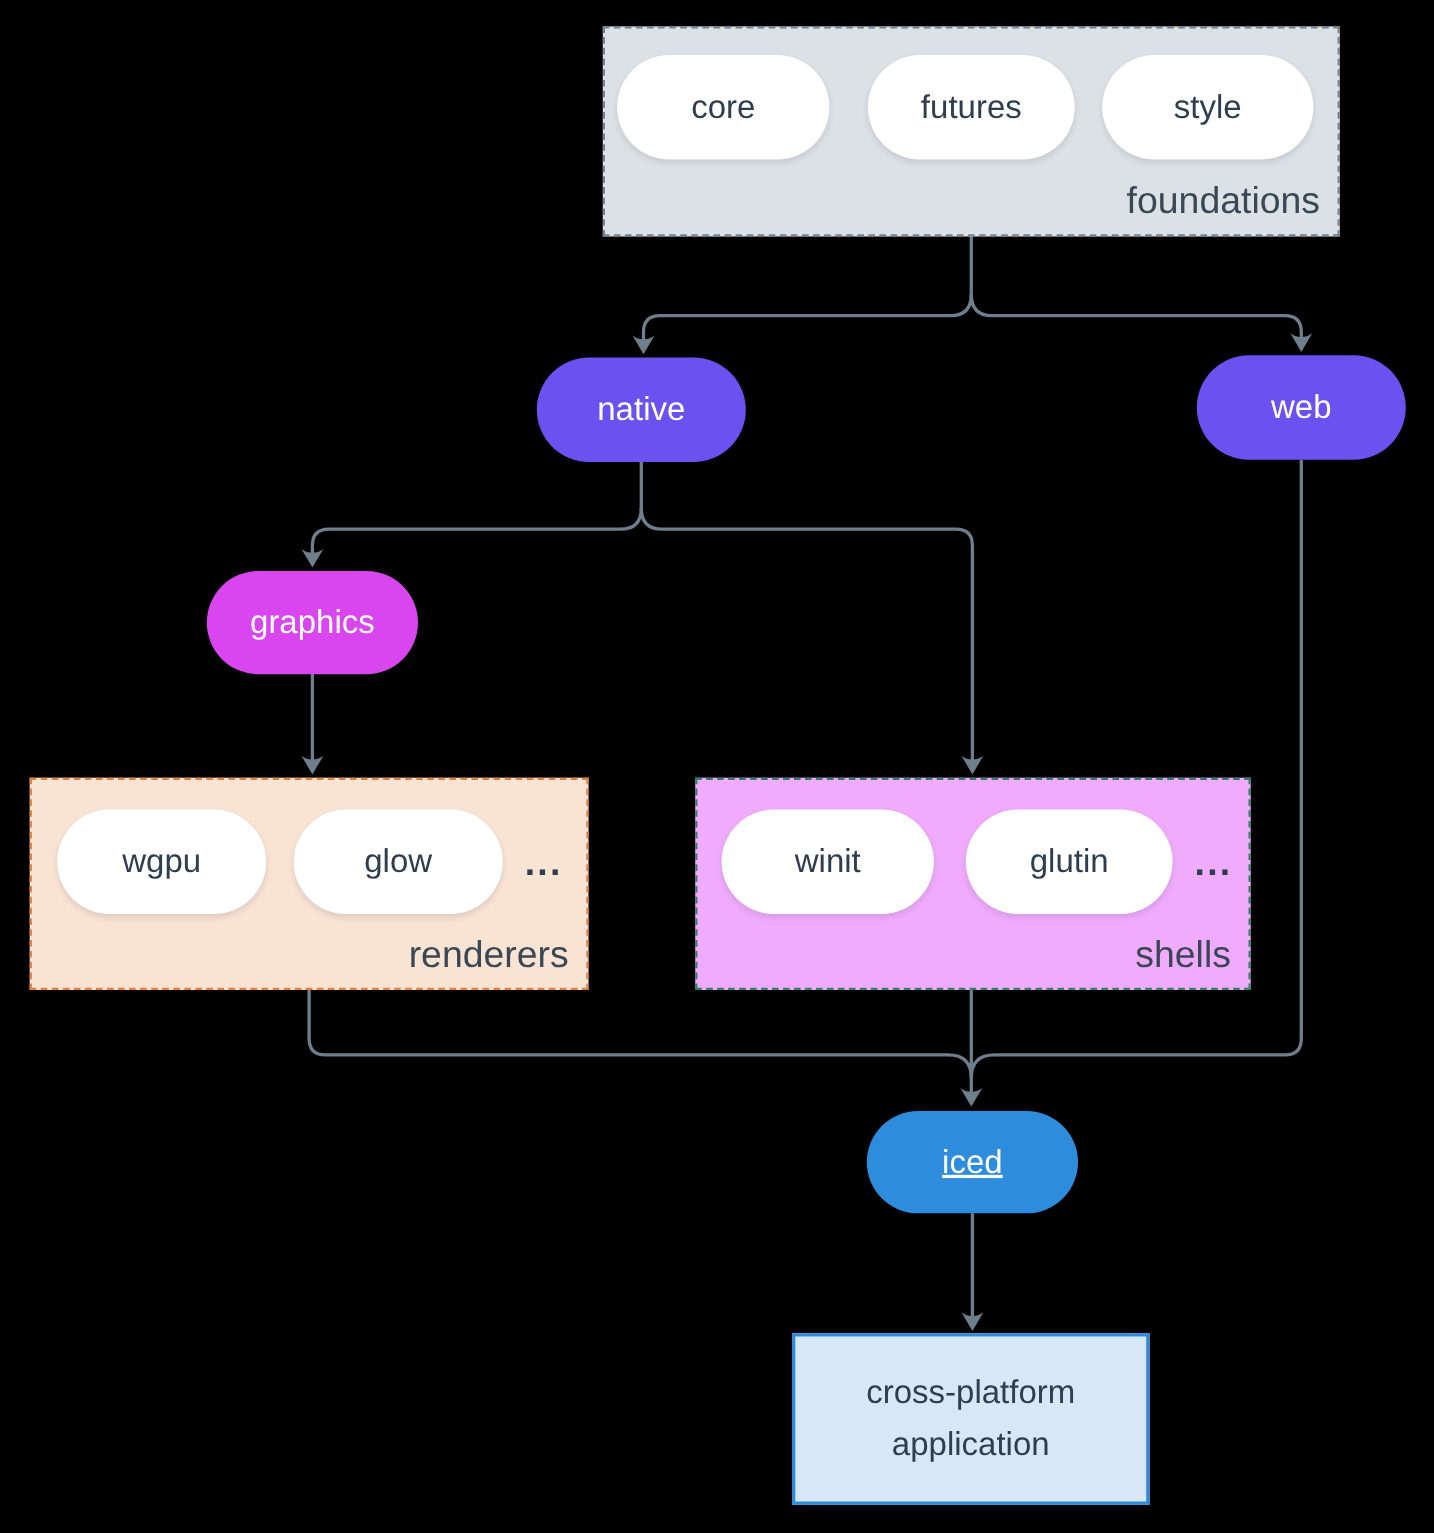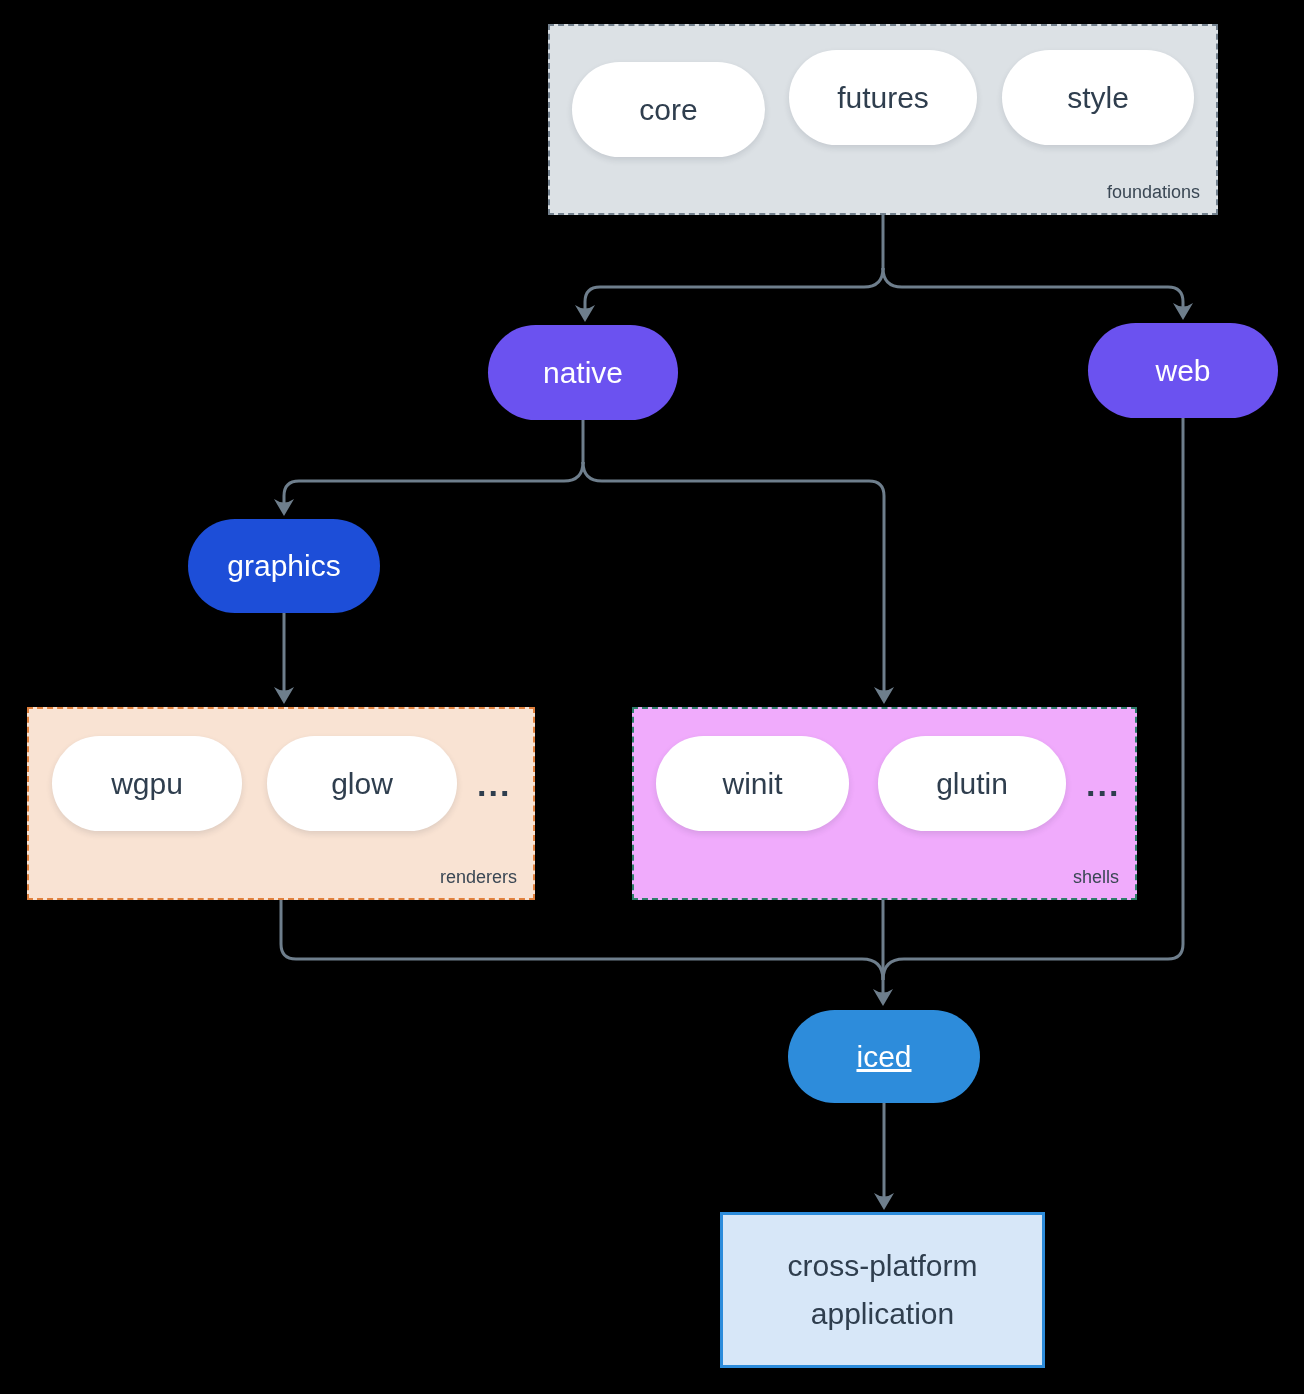--- a/index.html
+++ b/index.html
@@ -26,39 +26,39 @@
     stroke: none;
   }
   .group {
     position: absolute;
     box-sizing: border-box;
   }
   .group-label {
     position: absolute;
     right: 16px;
     bottom: 10px;
-    font-size: 18px;
+    font-size: 34px;
     color: #3a4754;
   }
   .pill {
     position: absolute;
     display: flex;
     align-items: center;
     justify-content: center;
     border-radius: 48px;
     font-size: 30px;
     box-sizing: border-box;
   }
   .pill.white {
     background: #ffffff;
     color: #2f3e4e;
     box-shadow: 0 3px 6px rgba(30, 45, 60, 0.12);
   }
   .pill.purple { background: #6b52f0; color: #ffffff; text-align: right; }
-  .pill.orange { background: #1d4ed8; color: #ffffff; }
+  .pill.orange { background: #d946ef; color: #ffffff; }
   .pill.blue   { background: #2d8cdb; color: #ffffff; text-decoration: underline; }
 
   .foundations {
     left: 548px; top: 24px; width: 670px; height: 191px;
     background: #dce1e5;
     border: 2px dashed #74828f;
   }
   .renderers {
     left: 27px; top: 707px; width: 508px; height: 193px;
     background: #f9e3d3;
@@ -118,21 +118,21 @@
     <path class="line" d="M 281 900 L 281 944 Q 281 959 296 959 L 862 959 Q 883 959 883 980"></path>
     <path class="line" d="M 1183 418 L 1183 944 Q 1183 959 1168 959 L 904 959 Q 883 959 883 980"></path>
     <path class="line" d="M 883 900 L 883 996"></path>
     <path class="head" d="M 883 1006 l -10 -17 q 10 7 20 0 z"></path>
 
     <path class="line" d="M 884 1103 L 884 1200"></path>
     <path class="head" d="M 884 1210 l -10 -17 q 10 7 20 0 z"></path>
   </svg>
 
   <div class="group foundations">
-    <div class="pill white" style="left:22px; top:24px; width:193px; height:95px;margin-top:12px;">core</div>
+    <div class="pill white" style="left:11px; top:24px; width:193px; height:95px;">core</div>
     <div class="pill white" style="left:239px; top:24px; width:188px; height:95px;">futures</div>
     <div class="pill white" style="left:452px; top:24px; width:192px; height:95px;">style</div>
     <div class="group-label">foundations</div>
   </div>
 
   <div class="pill purple" style="left:488px; top:325px; width:190px; height:95px;">native</div>
   <div class="pill purple" style="left:1088px; top:323px; width:190px; height:95px;">web</div>
 
   <div class="pill orange" style="left:188px; top:519px; width:192px; height:94px;">graphics</div>
 

